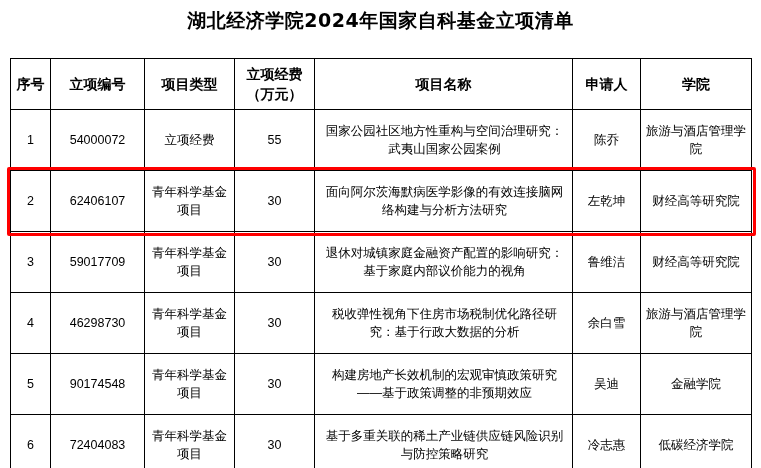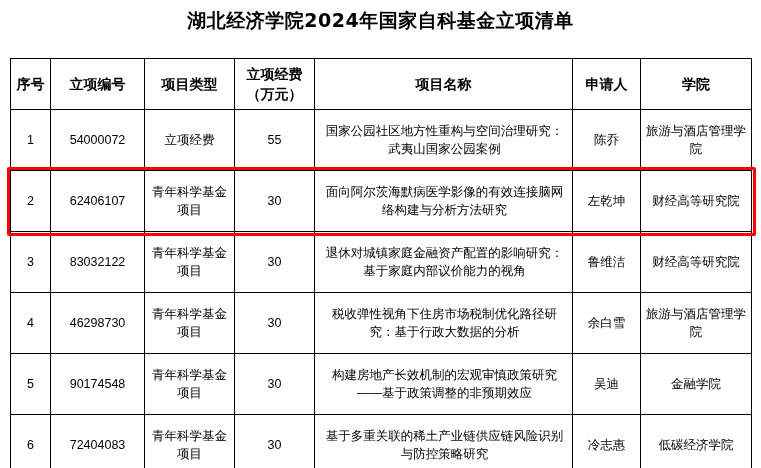--- a/index.html
+++ b/index.html
@@ -124,21 +124,21 @@
           <td>2</td>
           <td>62406107</td>
           <td>青年科学基金项目</td>
           <td>30</td>
           <td class="proj-name">面向阿尔茨海默病医学影像的有效连接脑网络构建与分析方法研究</td>
           <td>左乾坤</td>
           <td>财经高等研究院</td>
         </tr>
         <tr>
           <td>3</td>
-          <td>83032122</td>
+          <td>59017709</td>
           <td>青年科学基金项目</td>
           <td>30</td>
           <td class="proj-name">退休对城镇家庭金融资产配置的影响研究：基于家庭内部议价能力的视角</td>
           <td>鲁维洁</td>
           <td>财经高等研究院</td>
         </tr>
         <tr>
           <td>4</td>
           <td>46298730</td>
           <td>青年科学基金项目</td>

